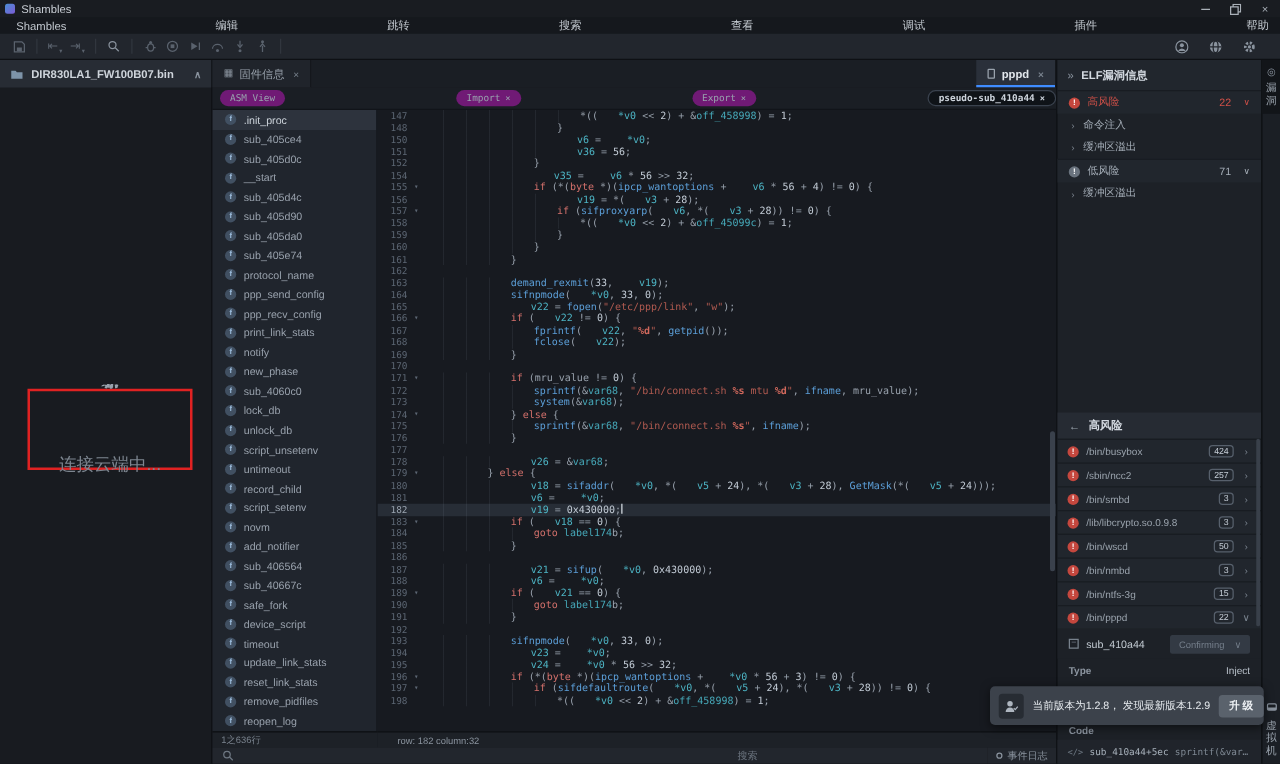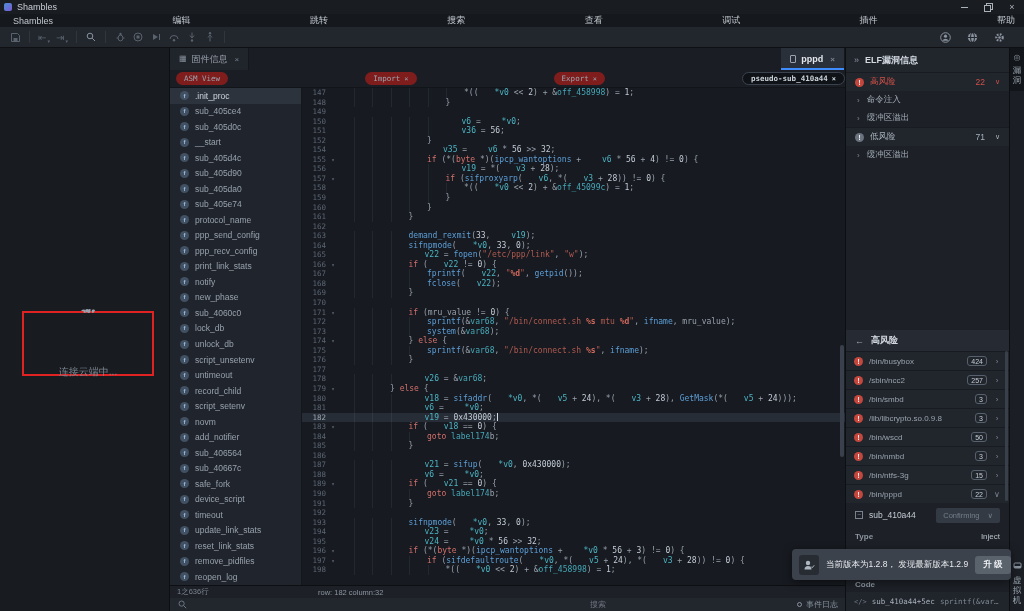--- a/index.html
+++ b/index.html
@@ -25,33 +25,33 @@
   .tbtn .sub{font-size:5px;color:#5a626d;align-self:flex-end;margin-bottom:2px;}
   .tdiv{width:1px;height:12px;background:#31363e;margin:0 5px;}
   #toolbar-right{margin-left:auto;display:flex;gap:9px;margin-right:10px;}
 
   
   #left{left:0;top:48px;width:170px;height:563px;background:#181b20;border-right:1px solid #0d0f12;}
   #file-header{height:22px;background:#272c34;display:flex;align-items:center;gap:6px;padding:0 8px;font-size:9px;font-weight:bold;color:#ced4db;}
   #file-header .chev{margin-left:auto;color:#8a939e;font-size:8px;}
   #loading-box{position:absolute;left:22px;top:263px;width:132px;height:65px;border:2px solid #e02222;display:flex;flex-direction:column;align-items:center;justify-content:center;gap:8px;}
   #spinner{width:15px;height:15px;border:2px dotted #98a1ac;border-radius:50%;}
-  #loading-text{font-size:10px;color:#7d8690;margin-top:44px;}
+  #loading-text{font-size:14px;color:#7d8690;margin-top:44px;}
 
   
   #tabbar{left:170px;top:48px;width:675px;height:22px;background:#1a1e24;display:flex;}
   .tab{display:flex;align-items:center;gap:5px;padding:0 9px;font-size:9px;height:22px;background:#20242b;color:#99a2ac;border-right:1px solid #14171c;}
   .tab.active{background:#2a303a;color:#e2e7ec;font-weight:bold;box-shadow:inset 0 -2px 0 #3f8cff;}
   .tab .x{font-size:8px;color:#78828d;margin-left:2px;}
   .grid-ic{font-size:8px;color:#8a939e;line-height:8px;}
   .file-ic{width:6px;height:8px;border:1px solid #9aa3ae;border-radius:1px;}
 
   
   #pillbar{left:170px;top:70px;width:675px;height:18px;background:#1a1e24;display:flex;align-items:center;gap:6px;padding-left:6px;border-bottom:1px solid #111419;}
-  .pill{height:13px;border-radius:7px;padding:0 8px;font-size:7.5px;background:#7f1d1d;color:#99a3ae;display:flex;gap:4px;align-items:center;font-family:"DejaVu Sans Mono",monospace;}
+  .pill{height:13px;border-radius:7px;padding:0 8px;font-size:7.5px;background:#701a75;color:#99a3ae;display:flex;gap:4px;align-items:center;font-family:"DejaVu Sans Mono",monospace;}
   .pill.active{background:#0f1318;color:#ccd3db;border:1px solid #3a424e;font-weight:bold;}
   .pill .x{font-size:7px;}
 
   
   #funclist{left:170px;top:88px;width:132px;height:497px;background:#20252d;overflow:hidden;border-right:1px solid #14171c;}
   .fitem{height:15.53px;display:flex;align-items:center;gap:6px;padding-left:10px;font-size:8.5px;color:#98a1ac;white-space:nowrap;}
   .fitem.sel{background:#2d333d;color:#ccd3da;}
   .fic{width:9px;height:9px;border-radius:50%;background:#415062;color:#9fc0e0;font-size:6px;font-weight:bold;display:flex;align-items:center;justify-content:center;flex:none;}
 
   
@@ -233,20 +233,27 @@
     <span class="tbtn">
       <svg width="11" height="11">
           <circle cx="5.5" cy="5.5" r="3.2" fill="none" stroke="#8a939e" stroke-width="2.2" stroke-dasharray="1.7 1.3"></circle>
           <circle cx="5.5" cy="5.5" r="1.3" fill="#8a939e"></circle>
         </svg>
     </span>
   </div>
 </div>
 
 <div id="left" class="abs">
+  <div id="file-header">
+    <svg width="11" height="9">
+        <path d="M1 1.5h3.5l1 1.2H10V8H1z" fill="#7d93a8"></path>
+      </svg>
+    <span>DIR830LA1_FW100B07.bin</span>
+    <span class="chev">∧</span>
+  </div>
   <div id="loading-box">
     <div id="spinner"></div>
     <div id="loading-text">连接云端中...</div>
   </div>
 </div>
 
 <div id="tabbar" class="abs">
     <div class="tab">
       <span class="grid-ic">▦</span>
       <span>固件信息</span>
@@ -404,21 +411,20 @@
     <div class="fitem">
       <span class="fic">f</span>
       <span>reopen_log</span>
     </div>
   </div>
 
 <div id="codearea" class="abs">
   <div>
       <div class="cl"><span class="ln">147</span><span class="fold"></span><span class="cb" style="padding-left: 124px; background-image: repeating-linear-gradient(90deg, rgba(160, 175, 195, 0.09) 0px, rgba(160, 175, 195, 0.09) 1px, transparent 1px, transparent 18.5px); background-position: 14px 0px; background-size: 110px 100%; background-repeat: no-repeat;"><span class="tk-p">*((</span><span class="tk-v">*v0</span><span class="tk-p"> &lt;&lt; </span><span class="tk-n">2</span><span class="tk-p">) + &amp;</span><span class="tk-g">off_458998</span><span class="tk-p">) = </span><span class="tk-n">1</span><span class="tk-p">;</span></span></div>
       <div class="cl"><span class="ln">148</span><span class="fold"></span><span class="cb" style="padding-left: 105.5px; background-image: repeating-linear-gradient(90deg, rgba(160, 175, 195, 0.09) 0px, rgba(160, 175, 195, 0.09) 1px, transparent 1px, transparent 18.5px); background-position: 14px 0px; background-size: 91.5px 100%; background-repeat: no-repeat;"><span class="tk-p">}</span></span></div>
-      <div class="cl"><span class="ln">149</span><span class="fold"></span><span class="cb" style="padding-left: 13px;"></span></div>
       <div class="cl"><span class="ln">150</span><span class="fold"></span><span class="cb" style="padding-left: 105.5px; background-image: repeating-linear-gradient(90deg, rgba(160, 175, 195, 0.09) 0px, rgba(160, 175, 195, 0.09) 1px, transparent 1px, transparent 18.5px); background-position: 14px 0px; background-size: 91.5px 100%; background-repeat: no-repeat;"><span class="tk-v">v6</span><span class="tk-p"> = </span><span class="tk-v">*v0</span><span class="tk-p">;</span></span></div>
       <div class="cl"><span class="ln">151</span><span class="fold"></span><span class="cb" style="padding-left: 105.5px; background-image: repeating-linear-gradient(90deg, rgba(160, 175, 195, 0.09) 0px, rgba(160, 175, 195, 0.09) 1px, transparent 1px, transparent 18.5px); background-position: 14px 0px; background-size: 91.5px 100%; background-repeat: no-repeat;"><span class="tk-v">v36</span><span class="tk-p"> = </span><span class="tk-n">56</span><span class="tk-p">;</span></span></div>
       <div class="cl"><span class="ln">152</span><span class="fold"></span><span class="cb" style="padding-left: 87px; background-image: repeating-linear-gradient(90deg, rgba(160, 175, 195, 0.09) 0px, rgba(160, 175, 195, 0.09) 1px, transparent 1px, transparent 18.5px); background-position: 14px 0px; background-size: 73px 100%; background-repeat: no-repeat;"><span class="tk-p">}</span></span></div>
       <div class="cl"><span class="ln">154</span><span class="fold"></span><span class="cb" style="padding-left: 87px; background-image: repeating-linear-gradient(90deg, rgba(160, 175, 195, 0.09) 0px, rgba(160, 175, 195, 0.09) 1px, transparent 1px, transparent 18.5px); background-position: 14px 0px; background-size: 73px 100%; background-repeat: no-repeat;"><span class="tk-v">v35</span><span class="tk-p"> = </span><span class="tk-v">v6</span><span class="tk-p"> * </span><span class="tk-n">56</span><span class="tk-p"> &gt;&gt; </span><span class="tk-n">32</span><span class="tk-p">;</span></span></div>
       <div class="cl"><span class="ln">155</span><span class="fold">▾</span><span class="cb" style="padding-left: 87px; background-image: repeating-linear-gradient(90deg, rgba(160, 175, 195, 0.09) 0px, rgba(160, 175, 195, 0.09) 1px, transparent 1px, transparent 18.5px); background-position: 14px 0px; background-size: 73px 100%; background-repeat: no-repeat;"><span class="tk-k">if</span><span class="tk-p"> (*(</span><span class="tk-k">byte</span><span class="tk-p"> *)(</span><span class="tk-f">ipcp_wantoptions</span><span class="tk-p"> + </span><span class="tk-v">v6</span><span class="tk-p"> * </span><span class="tk-n">56</span><span class="tk-p"> + </span><span class="tk-n">4</span><span class="tk-p">) != </span><span class="tk-n">0</span><span class="tk-p">) {</span></span></div>
       <div class="cl"><span class="ln">156</span><span class="fold"></span><span class="cb" style="padding-left: 105.5px; background-image: repeating-linear-gradient(90deg, rgba(160, 175, 195, 0.09) 0px, rgba(160, 175, 195, 0.09) 1px, transparent 1px, transparent 18.5px); background-position: 14px 0px; background-size: 91.5px 100%; background-repeat: no-repeat;"><span class="tk-v">v19</span><span class="tk-p"> = *(</span><span class="tk-v">v3</span><span class="tk-p"> + </span><span class="tk-n">28</span><span class="tk-p">);</span></span></div>
       <div class="cl"><span class="ln">157</span><span class="fold">▾</span><span class="cb" style="padding-left: 105.5px; background-image: repeating-linear-gradient(90deg, rgba(160, 175, 195, 0.09) 0px, rgba(160, 175, 195, 0.09) 1px, transparent 1px, transparent 18.5px); background-position: 14px 0px; background-size: 91.5px 100%; background-repeat: no-repeat;"><span class="tk-k">if</span><span class="tk-p"> (</span><span class="tk-f">sifproxyarp</span><span class="tk-p">(</span><span class="tk-v">v6</span><span class="tk-p">, *(</span><span class="tk-v">v3</span><span class="tk-p"> + </span><span class="tk-n">28</span><span class="tk-p">)) != </span><span class="tk-n">0</span><span class="tk-p">) {</span></span></div>
       <div class="cl"><span class="ln">158</span><span class="fold"></span><span class="cb" style="padding-left: 124px; background-image: repeating-linear-gradient(90deg, rgba(160, 175, 195, 0.09) 0px, rgba(160, 175, 195, 0.09) 1px, transparent 1px, transparent 18.5px); background-position: 14px 0px; background-size: 110px 100%; background-repeat: no-repeat;"><span class="tk-p">*((</span><span class="tk-v">*v0</span><span class="tk-p"> &lt;&lt; </span><span class="tk-n">2</span><span class="tk-p">) + &amp;</span><span class="tk-g">off_45099c</span><span class="tk-p">) = </span><span class="tk-n">1</span><span class="tk-p">;</span></span></div>
       <div class="cl"><span class="ln">159</span><span class="fold"></span><span class="cb" style="padding-left: 105.5px; background-image: repeating-linear-gradient(90deg, rgba(160, 175, 195, 0.09) 0px, rgba(160, 175, 195, 0.09) 1px, transparent 1px, transparent 18.5px); background-position: 14px 0px; background-size: 91.5px 100%; background-repeat: no-repeat;"><span class="tk-p">}</span></span></div>
       <div class="cl"><span class="ln">160</span><span class="fold"></span><span class="cb" style="padding-left: 87px; background-image: repeating-linear-gradient(90deg, rgba(160, 175, 195, 0.09) 0px, rgba(160, 175, 195, 0.09) 1px, transparent 1px, transparent 18.5px); background-position: 14px 0px; background-size: 73px 100%; background-repeat: no-repeat;"><span class="tk-p">}</span></span></div>

